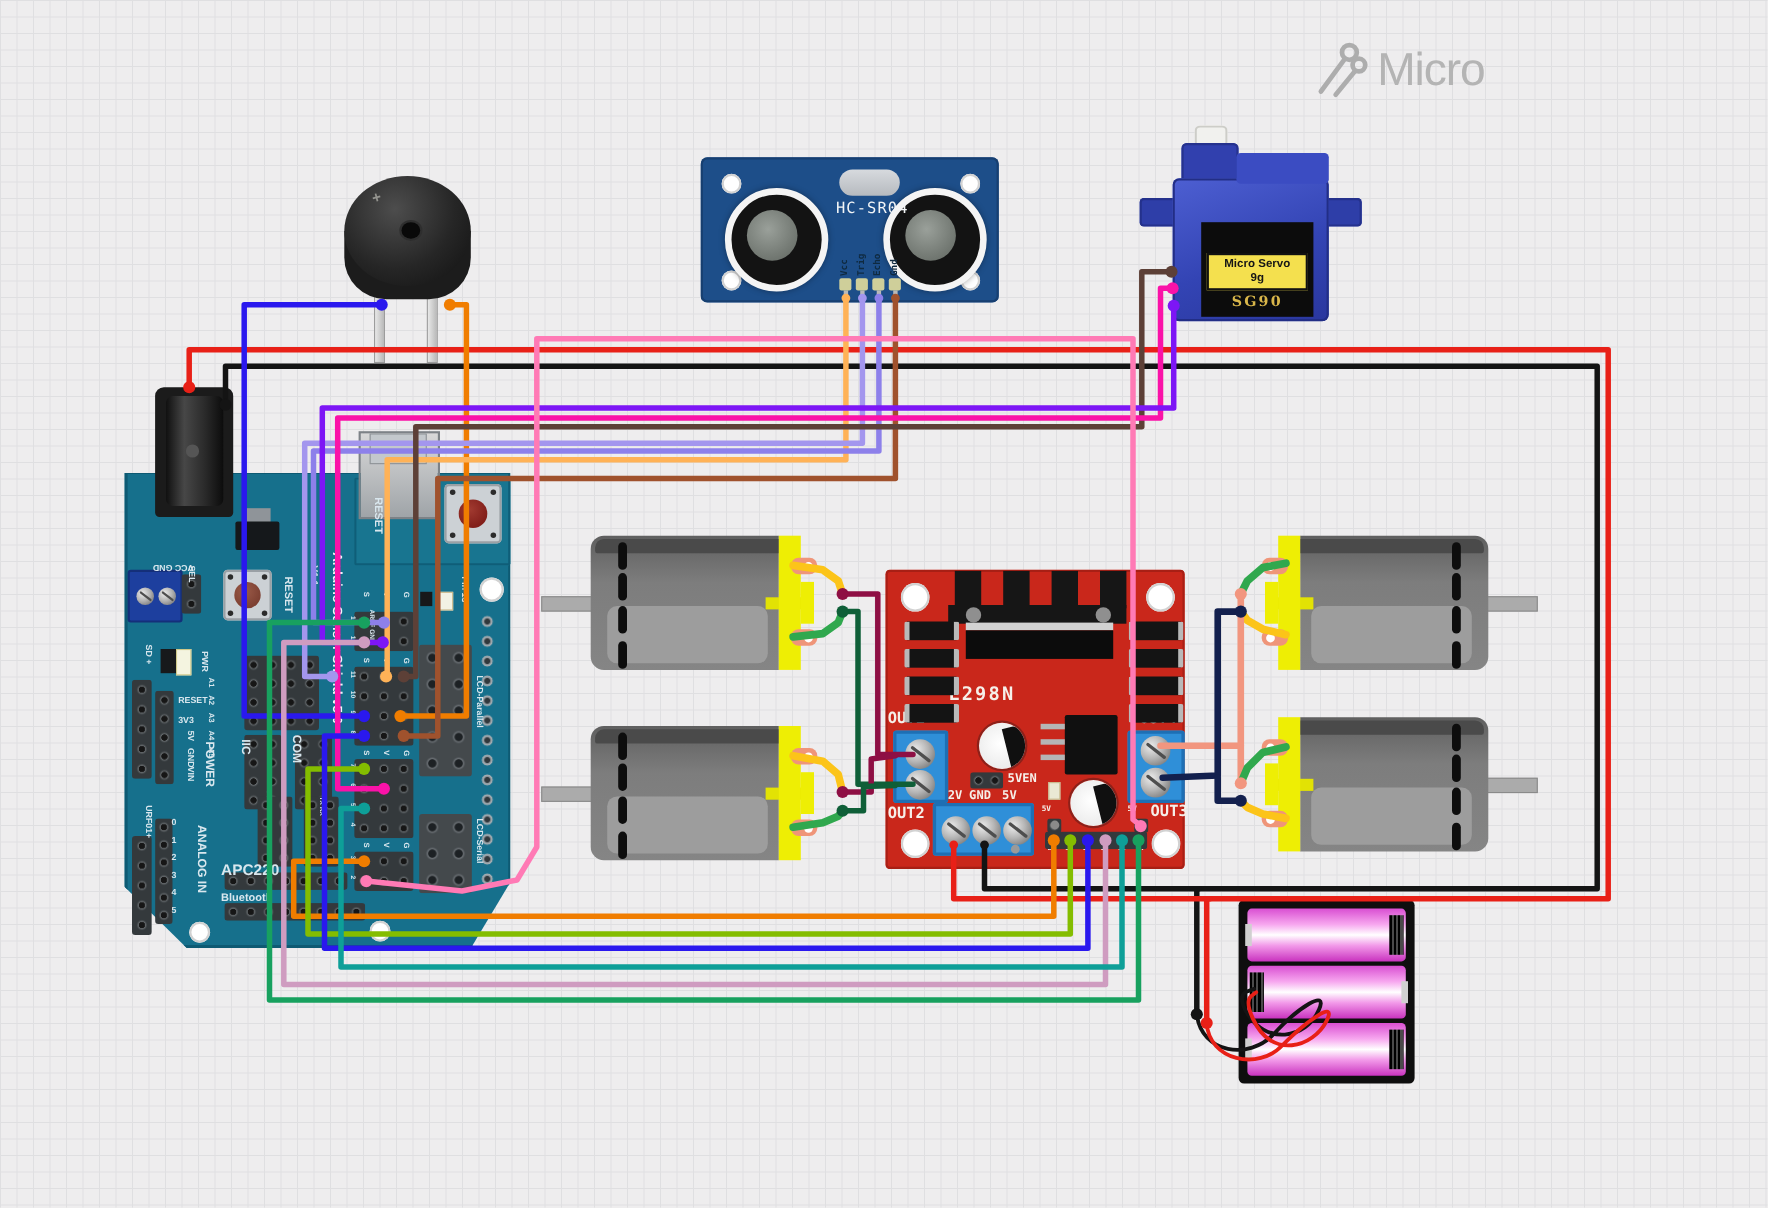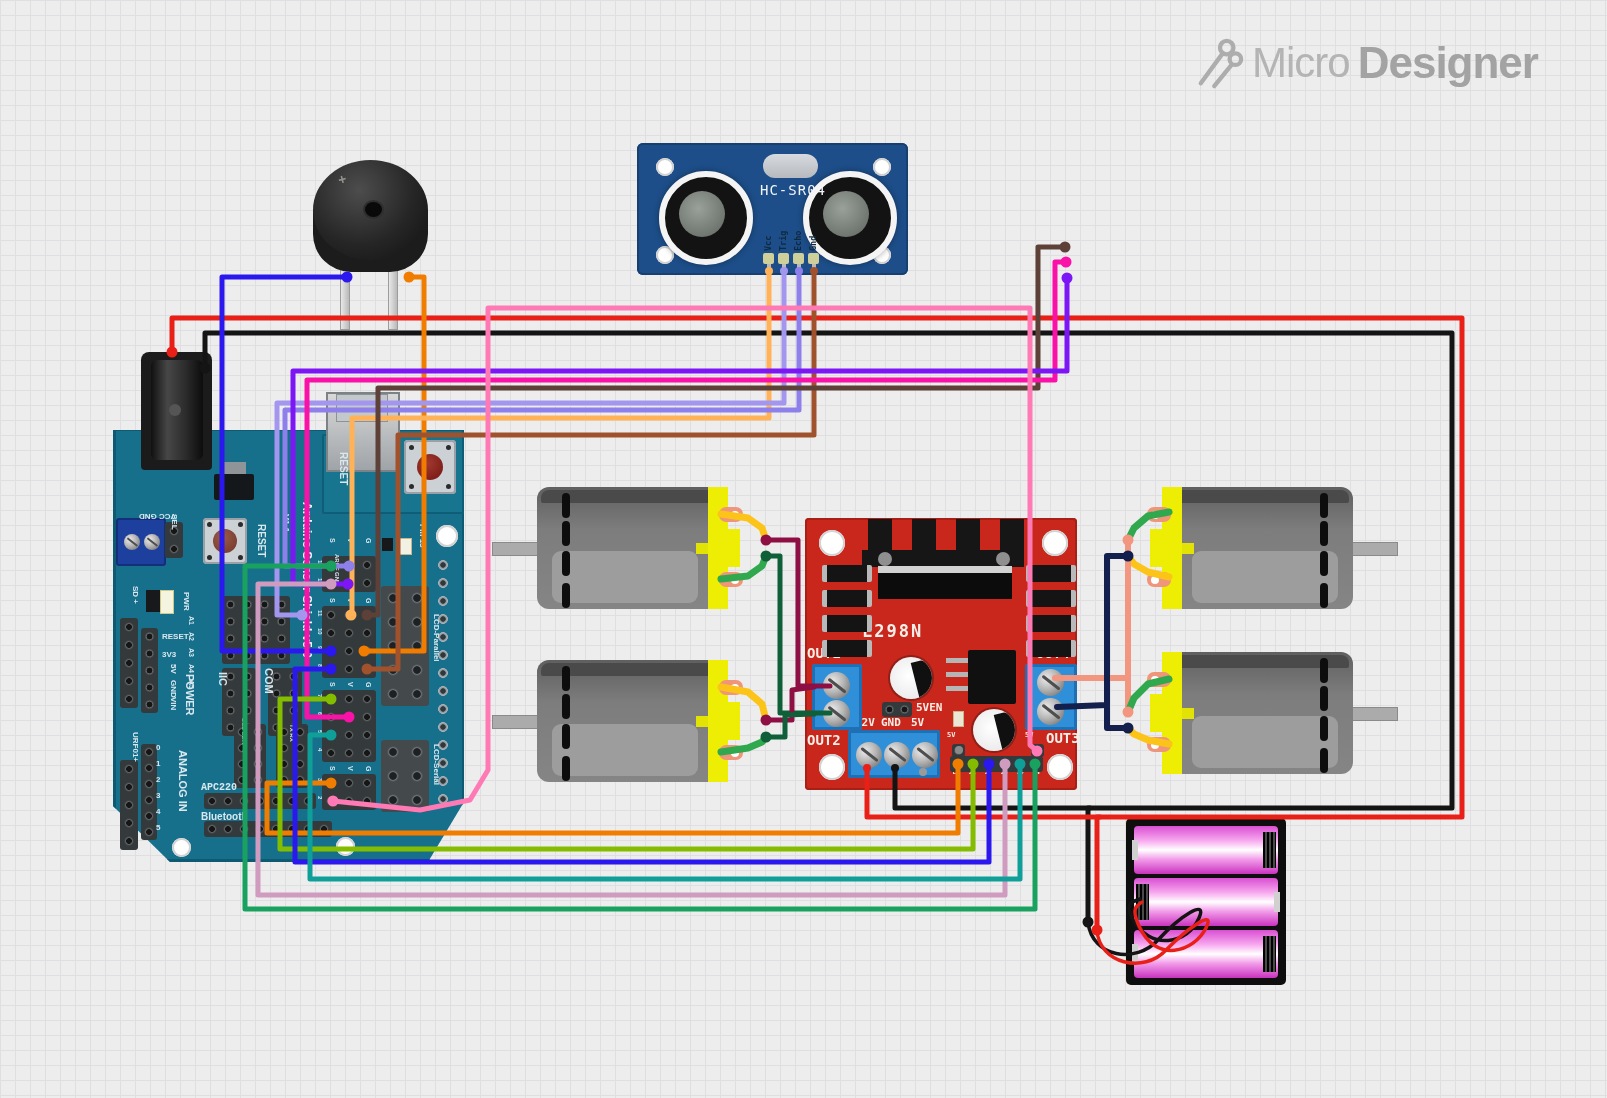--- a/index.html
+++ b/index.html
@@ -119,21 +119,20 @@
   <div class="logo">
     <svg width="48" height="54" viewBox="0 0 50 56">
       <g stroke="#adadad" stroke-width="4.5" fill="none" stroke-linecap="round">
         <line x1="5" y1="49" x2="27" y2="19"></line>
           <circle cx="32" cy="12" r="7"></circle>
         <line x1="19" y1="52" x2="37" y2="30"></line>
           <circle cx="41" cy="24" r="6"></circle>
       </g>
     </svg>
     <span class="brand-light">Micro</span>
-    <span class="brand-bold">Designer</span>
   </div>
 
   <div class="buzzer">
     <div class="bz-leg" style="left:27px"></div>
     <div class="bz-leg" style="left:75px"></div>
     <div class="bz-mid"></div>
     <div class="bz-top"></div>
     <div class="bz-hole"></div>
   </div>
 
@@ -153,20 +152,35 @@
     <div class="hc-pad" style="left:126px"></div>
     <div class="hc-pad" style="left:141px"></div>
     <div class="hc-pad" style="left:156px"></div>
     <div class="hc-pad" style="left:171px"></div>
     <span class="hc-pin-label" style="left:126px">Vcc</span>
     <span class="hc-pin-label" style="left:141px">Trig</span>
     <span class="hc-pin-label" style="left:156px">Echo</span>
     <span class="hc-pin-label" style="left:171px">Gnd</span>
   </div>
 
+  <div class="servo">
+    <div class="sv-ear" style="left:0"></div>
+    <div class="sv-ear" style="left:166px"></div>
+    <div class="sv-shaft"></div>
+    <div class="sv-top"></div>
+    <div class="sv-body"></div>
+    <div class="sv-step"></div>
+    <div class="sv-label">
+      <div class="sv-yellow">
+        <span>Micro Servo</span>
+        <span>9g</span>
+      </div>
+      <span class="sv-sg90">SG90</span>
+    </div>
+  </div>
 
   <div class="shield"></div>
   <div class="subboard"></div>
   <div class="jack">
     <div class="jack-cyl"></div>
     <div class="jack-dot"></div>
   </div>
   <div class="usb">
       <div class="usb-in"></div>
     </div>
@@ -380,21 +394,21 @@
     <span class="pcb-label" style="left: 156px; top: 760px; font-size: 8px; color: rgb(217, 231, 238);">1</span>
     <span class="pcb-label" style="left: 156px; top: 776px; font-size: 8px; color: rgb(217, 231, 238);">2</span>
     <span class="pcb-label" style="left: 156px; top: 792px; font-size: 8px; color: rgb(217, 231, 238);">3</span>
     <span class="pcb-label" style="left: 156px; top: 808px; font-size: 8px; color: rgb(217, 231, 238);">4</span>
     <span class="pcb-label" style="left: 156px; top: 824px; font-size: 8px; color: rgb(217, 231, 238);">5</span>
     <span class="pcb-label" style="left: 177px; top: 750px; font-size: 11px; color: rgb(217, 231, 238); transform-origin: 0px 0px; transform: rotate(90deg) translateY(-100%);">ANALOG IN</span>
     <span class="pcb-label" style="left: 217px; top: 672px; font-size: 11px; color: rgb(217, 231, 238); transform-origin: 0px 0px; transform: rotate(90deg) translateY(-100%);">IIC</span>
     <span class="pcb-label" style="left: 263px; top: 668px; font-size: 11px; color: rgb(217, 231, 238); transform-origin: 0px 0px; transform: rotate(90deg) translateY(-100%);">COM</span>
     <span class="pcb-label" style="left: 241px; top: 718px; font-size: 6px; color: rgb(217, 231, 238); transform-origin: 0px 0px; transform: rotate(90deg) translateY(-100%);">SCL SDA - +</span>
     <span class="pcb-label" style="left: 289px; top: 724px; font-size: 6px; color: rgb(217, 231, 238); transform-origin: 0px 0px; transform: rotate(90deg) translateY(-100%);">TX RX</span>
-    <span class="pcb-label" style="left: 201px; top: 783px; font-size: 10px; color: rgb(217, 231, 238); font-family: Liberation Mono, monospace;">APC220</span>
+    <span class="pcb-label" style="left: 201px; top: 783px; font-size: 14px; color: rgb(217, 231, 238);">APC220</span>
     <span class="pcb-label" style="left: 201px; top: 812px; font-size: 10px; color: rgb(217, 231, 238);">Bluetooth</span>
     <span class="pcb-label" style="left: 301px; top: 502px; font-size: 12px; color: rgb(238, 246, 249); transform-origin: 0px 0px; transform: rotate(90deg) translateY(-100%);">Arduino Sensor Shield v5.0</span>
     <span class="pcb-label" style="left: 281px; top: 514px; font-size: 9px; color: rgb(217, 231, 238); transform-origin: 0px 0px; transform: rotate(90deg) translateY(-100%);">V1.1</span>
     <span class="pcb-label" style="left: 334px; top: 554px; font-size: 6px; color: rgb(217, 231, 238); transform-origin: 0px 0px; transform: rotate(90deg) translateY(-100%);">AREF GND</span>
     <span class="pcb-label" style="left: 329px; top: 538px; font-size: 7px; color: rgb(217, 231, 238); transform-origin: 0px 0px; transform: rotate(90deg) translateY(-100%);">S</span>
     <span class="pcb-label" style="left: 347px; top: 538px; font-size: 7px; color: rgb(217, 231, 238); transform-origin: 0px 0px; transform: rotate(90deg) translateY(-100%);">V</span>
     <span class="pcb-label" style="left: 365px; top: 538px; font-size: 7px; color: rgb(217, 231, 238); transform-origin: 0px 0px; transform: rotate(90deg) translateY(-100%);">G</span>
     <span class="pcb-label" style="left: 329px; top: 598px; font-size: 7px; color: rgb(217, 231, 238); transform-origin: 0px 0px; transform: rotate(90deg) translateY(-100%);">S</span>
     <span class="pcb-label" style="left: 347px; top: 598px; font-size: 7px; color: rgb(217, 231, 238); transform-origin: 0px 0px; transform: rotate(90deg) translateY(-100%);">V</span>
     <span class="pcb-label" style="left: 365px; top: 598px; font-size: 7px; color: rgb(217, 231, 238); transform-origin: 0px 0px; transform: rotate(90deg) translateY(-100%);">G</span>

